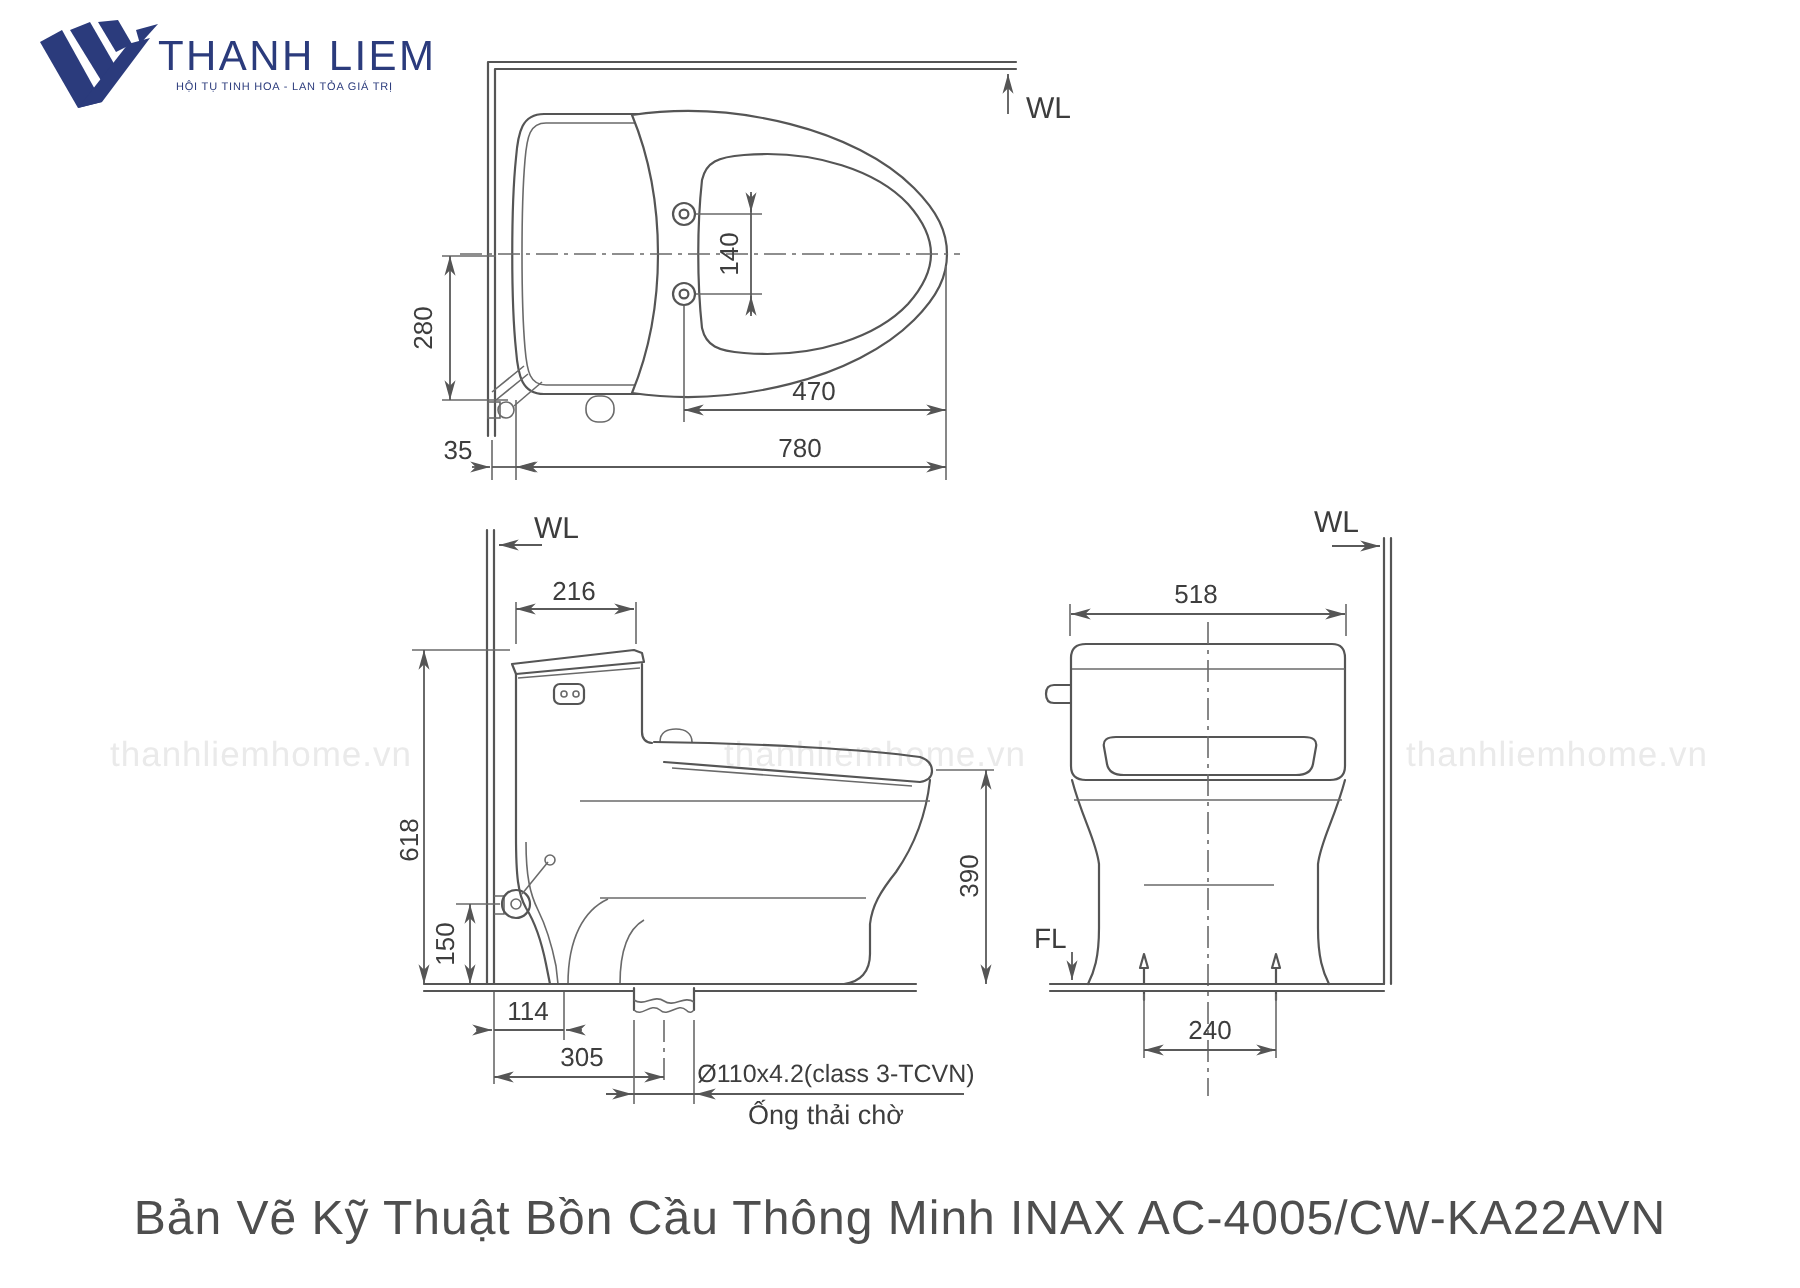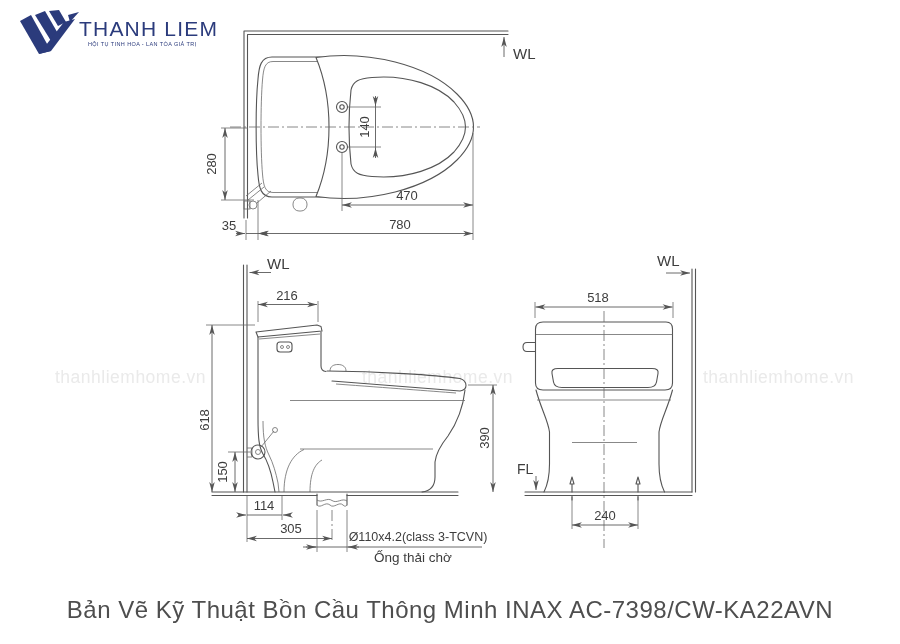--- a/index.html
+++ b/index.html
@@ -217,14 +217,14 @@
       <path class="thin" d="M535,318 V302 M673,318 V302"></path>
       <line class="dim" x1="535.5" y1="307" x2="672.5" y2="307" marker-start="url(#arw)" marker-end="url(#arw)"></line>
       <text class="t mid" x="598" y="301.5">518</text>
 
       <path class="thin" d="M572,497 V529 M638,497 V529"></path>
       <line class="dim" x1="572" y1="525" x2="638" y2="525" marker-start="url(#arw)" marker-end="url(#arw)"></line>
       <text class="t mid" x="605" y="519.5">240</text>
     </g>
   </svg>
 
-  <div class="caption">Bản Vẽ Kỹ Thuật Bồn Cầu Thông Minh INAX AC-7398/CW-KA22AVN</div>
+  <div class="caption">Bản Vẽ Kỹ Thuật Bồn Cầu Thông Minh INAX AC-4005/CW-KA22AVN</div>
 </div>
 
 </body></html>

